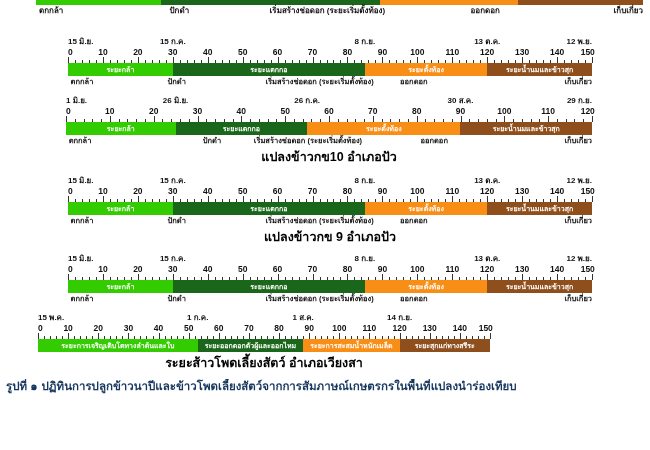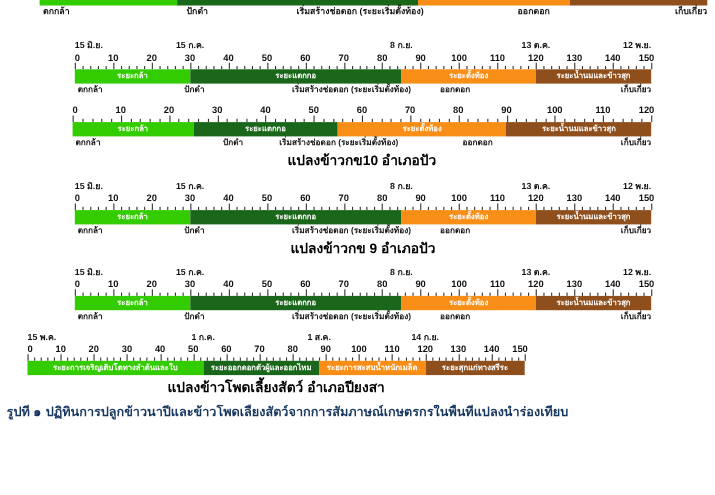--- a/index.html
+++ b/index.html
@@ -186,20 +186,27 @@
       </div>
       <div class="below-row">
         <span class="below-label" style="left: 0.5%; transform: none;">ตกกล้า</span>
         <span class="below-label" style="left: 19%; transform: none;">ปักดำ</span>
         <span class="below-label" style="left: 48%; transform: translateX(-50%);">เริ่มสร้างช่อดอก (ระยะเริ่มตั้งท้อง)</span>
         <span class="below-label" style="left: 66%; transform: translateX(-50%);">ออกดอก</span>
         <span class="below-label" style="left: 100%; transform: translateX(-100%);">เก็บเกี่ยว</span>
       </div>
     </div>
     <div class="chart-block" style="margin-left: 66px; width: 526px; margin-top: 8px;">
+      <div class="dates-row">
+        <span class="date-label" style="left: 0%; transform: none;">1 มิ.ย.</span>
+        <span class="date-label" style="left: 20.8333%; transform: translateX(-50%);">26 มิ.ย.</span>
+        <span class="date-label" style="left: 45.8333%; transform: translateX(-50%);">26 ก.ค.</span>
+        <span class="date-label" style="left: 75%; transform: translateX(-50%);">30 ส.ค.</span>
+        <span class="date-label" style="left: 100%; transform: translateX(-100%);">29 ก.ย.</span>
+      </div>
       <div class="nums-row">
         <span class="num" style="left: 0%; transform: none;">0</span>
         <span class="num" style="left: 8.33333%; transform: translateX(-50%);">10</span>
         <span class="num" style="left: 16.6667%; transform: translateX(-50%);">20</span>
         <span class="num" style="left: 25%; transform: translateX(-50%);">30</span>
         <span class="num" style="left: 33.3333%; transform: translateX(-50%);">40</span>
         <span class="num" style="left: 41.6667%; transform: translateX(-50%);">50</span>
         <span class="num" style="left: 50%; transform: translateX(-50%);">60</span>
         <span class="num" style="left: 58.3333%; transform: translateX(-50%);">70</span>
         <span class="num" style="left: 66.6667%; transform: translateX(-50%);">80</span>
@@ -540,21 +547,21 @@
         </div>
       </div>
       <div class="below-row">
         <span class="below-label" style="left: 0.5%; transform: none;">ตกกล้า</span>
         <span class="below-label" style="left: 19%; transform: none;">ปักดำ</span>
         <span class="below-label" style="left: 48%; transform: translateX(-50%);">เริ่มสร้างช่อดอก (ระยะเริ่มตั้งท้อง)</span>
         <span class="below-label" style="left: 66%; transform: translateX(-50%);">ออกดอก</span>
         <span class="below-label" style="left: 100%; transform: translateX(-100%);">เก็บเกี่ยว</span>
       </div>
     </div>
-    <div class="chart-block" style="margin-left: 25px; width: 452px; margin-top: 8px;">
+    <div class="chart-block" style="margin-left: 38px; width: 452px; margin-top: 8px;">
       <div class="dates-row">
         <span class="date-label" style="left: 0%; transform: none;">15 พ.ค.</span>
         <span class="date-label" style="left: 35.3333%; transform: translateX(-50%);">1 ก.ค.</span>
         <span class="date-label" style="left: 58.6667%; transform: translateX(-50%);">1 ส.ค.</span>
         <span class="date-label" style="left: 80%; transform: translateX(-50%);">14 ก.ย.</span>
       </div>
       <div class="nums-row">
         <span class="num" style="left: 0%; transform: none;">0</span>
         <span class="num" style="left: 6.66667%; transform: translateX(-50%);">10</span>
         <span class="num" style="left: 13.3333%; transform: translateX(-50%);">20</span>
@@ -657,19 +664,19 @@
         <div class="seg" style="width: 23.3333%; background: rgb(26, 102, 26);">
           <span class="seg-label" style="line-height: 13px;">ระยะออกดอกตัวผู้และออกไหม</span>
         </div>
         <div class="seg" style="width: 21.3333%; background: rgb(249, 142, 23);">
           <span class="seg-label" style="line-height: 13px;">ระยะการสะสมน้ำหนักเมล็ด</span>
         </div>
         <div class="seg" style="width: 20%; background: rgb(143, 79, 29);">
           <span class="seg-label" style="line-height: 13px;">ระยะสุกแก่ทางสรีระ</span>
         </div>
       </div>
-      <div class="chart-caption">แปลงข้าวโพดเลี้ยงสัตว์ อำเภอปียงสา</div>
+      <div class="chart-caption">ระยะส้าวโพดเลี้ยงสัตว์ อำเภอเวียงสา</div>
     </div>
   </div>
 
 <div class="fig-caption" style="color: rgb(23, 55, 94);">
   <span class="prefix">รูปที่ ๑</span><span class="cap-text">ปฏิทินการปลูกข้าวนาปีและข้าวโพดเลี้ยงสัตว์จากการสัมภาษณ์เกษตรกรในพื้นที่แปลงนำร่องเทียบ</span>
 </div>
 
 </body></html>

